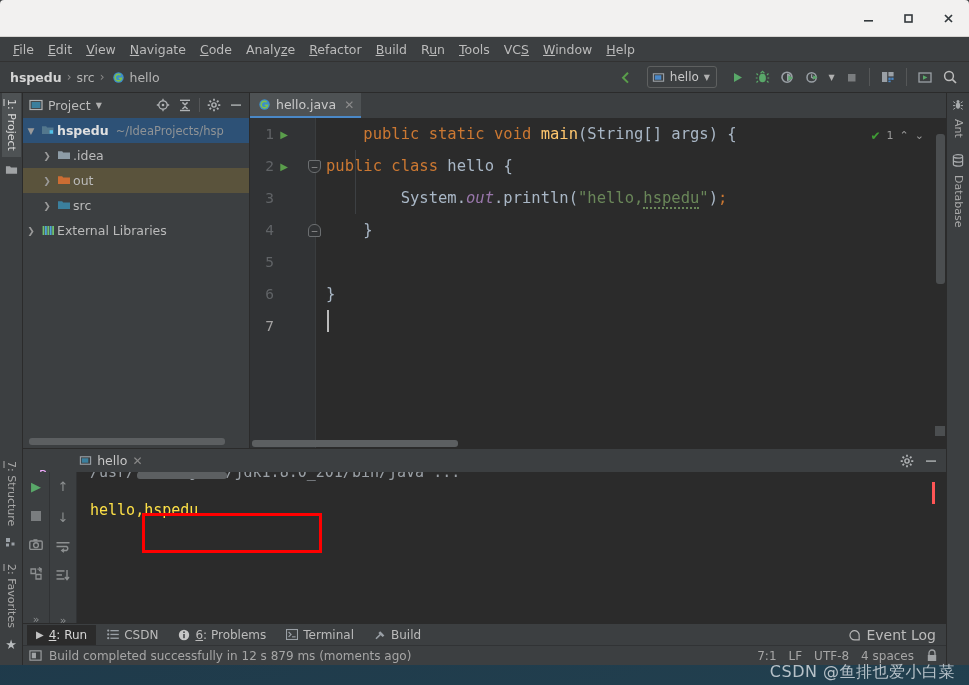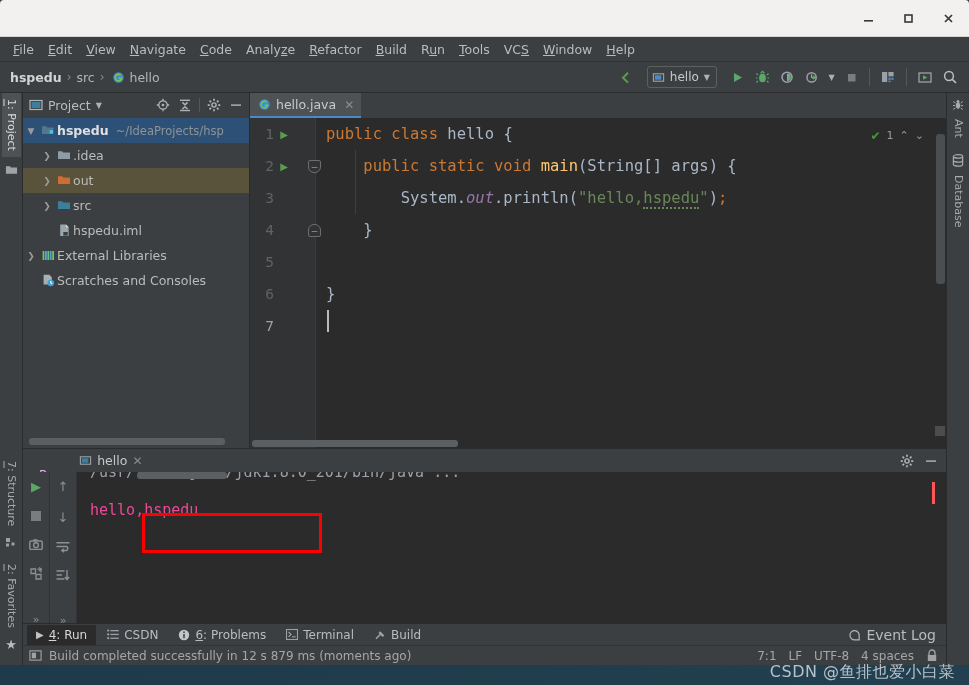--- a/index.html
+++ b/index.html
@@ -267,21 +267,21 @@
   .rt-ico { width: 18px; height: 16px; display: flex; align-items: center; justify-content: center; color: #8d9091; font-size: 13px; cursor: default; }
   .rt-spacer { flex: 1 1 auto; }
   .rt-more { color: #8d9091; font-size: 11px; padding-bottom: 6px; }
 
   #console {
     flex: 1 1 auto; position: relative; background: #2b2b2b;
     font-family: "DejaVu Sans Mono", monospace;
     font-size: 15px; color: #a9b7c6; overflow: hidden;
     padding: 0 0 0 13px; min-width: 0;
   }
-  .conline { height: 32px; line-height: 32px; white-space: pre; color: #ec4899; }
+  .conline { height: 32px; line-height: 32px; white-space: pre; color: #fde047; }
   #con-first { position: absolute; left: 13px; top: -16px; color: #9aa0a6; }
   #con-top-scroll { position: absolute; left: 60px; top: 0; height: 7px; width: 90px; background: #5c5f61; border-radius: 3px; }
   #highlight-box {
     position: absolute; left: 65px; top: 41px; width: 180px; height: 40px;
     border: 3px solid #ff0000;
   }
   #con-right-bar { position: absolute; right: 0; top: 0; bottom: 0; width: 11px; background: #2b2b2b; }
   #con-red-edge { position: absolute; right: 11px; top: 10px; width: 3px; height: 22px; background: #ff5555; }
 
   
@@ -563,57 +563,35 @@
             <div class="node" style="padding-left:16px;">
               <span class="twisty">❯</span>
               <span class="nicon">
                 <svg class="icon-svg" width="15" height="15" viewBox="0 0 15 15">
                     <path d="M1 3.2 L5.2 3.2 L6.1 4.4 L13 4.4 L13 11 L1 11 Z" fill="#3b7f9d"></path>
                   </svg>
               </span>
               <span class="ntext">src</span>
             </div>
 
-            <div class="node" style="padding-left:16px;">
-              <span class="twisty"></span>
-              <span class="nicon">
-                <svg class="icon-svg" width="15" height="15" viewBox="0 0 15 15">
-                  <path d="M3.2 1.6 L9 1.6 L11.6 4.2 L11.6 13 L3.2 13 Z" fill="#9aa7ad"></path>
-                  <path d="M9 1.6 L9 4.2 L11.6 4.2 Z" fill="#d4dade"></path>
-                  <rect x="6.3" y="9" width="4.4" height="3.6" fill="#3c3f41"></rect>
-                </svg>
-              </span>
-              <span class="ntext">hspedu.iml</span>
-            </div>
 
             <div class="node">
               <span class="twisty">❯</span>
               <span class="nicon">
                 <svg class="icon-svg" width="15" height="15" viewBox="0 0 15 15">
                   <rect x="1.6" y="3" width="1.8" height="9" fill="#6fc16f"></rect>
                   <rect x="4" y="3" width="1.8" height="9" fill="#4fa3d9"></rect>
                   <rect x="6.4" y="3" width="1.8" height="9" fill="#6fc16f"></rect>
                   <rect x="8.8" y="3" width="1.8" height="9" fill="#4fa3d9"></rect>
                   <rect x="11.2" y="3" width="1.8" height="9" fill="#6fc16f"></rect>
                 </svg>
               </span>
               <span class="ntext">External Libraries</span>
             </div>
 
-            <div class="node">
-              <span class="twisty"></span>
-              <span class="nicon">
-                <svg class="icon-svg" width="15" height="15" viewBox="0 0 15 15">
-                  <path d="M2.6 1.8 L8.4 1.8 L10.8 4.2 L10.8 11.6 L2.6 11.6 Z" fill="#a7b0b5"></path>
-                  <circle cx="9.8" cy="10" r="3.3" fill="#3f9fd4"></circle>
-                  <path d="M9.8 8.1 L9.8 10 L11.2 10.8" stroke="#ffffff" stroke-width="1.1" fill="none"></path>
-                </svg>
-              </span>
-              <span class="ntext">Scratches and Consoles</span>
-            </div>
 
             <div id="tree-hscroll">
                 <i></i>
               </div>
           </div>
         </div>
 
         <div id="editor-area">
           <div id="tabbar">
             <div class="etab">
@@ -654,22 +632,22 @@
               <div class="gline">
                 <span class="gnum cur">7</span>
               </div>
               <div id="fold-rail"></div>
               <div class="foldmark" style="top:42px;border-radius:2px 2px 6px 6px;">−</div>
               <div class="foldmark" style="top:106px;border-radius:6px 6px 2px 2px;">−</div>
             </div>
 
             <div id="code">
               <div class="indent-guide" style="left:39px;top:32px;height:64px;"></div>
+              <div class="cline">    <span class="kw">public</span> <span class="kw">static</span> <span class="kw">void</span> <span class="fn">main</span><span class="punct">(</span><span class="cls">String[] args</span><span class="punct">) {</span></div>
               <div class="cline"><span class="kw">public</span> <span class="kw">class</span> <span class="cls">hello</span> <span class="punct">{</span></div>
-              <div class="cline">    <span class="kw">public</span> <span class="kw">static</span> <span class="kw">void</span> <span class="fn">main</span><span class="punct">(</span><span class="cls">String[] args</span><span class="punct">) {</span></div>
               <div class="cline">        <span class="cls">System</span>.<span class="fld">out</span>.<span class="cls">println</span><span class="punct">(</span><span class="str">"hello,<span class="typo">hspedu</span>"</span><span class="punct">)</span><span class="semi">;</span></div>
               <div class="cline">    <span class="punct">}</span></div>
               <div class="cline"> </div>
               <div class="cline"><span class="punct">}</span></div>
               <div class="cline"> </div>
               <div id="caret"></div>
 
               <div id="inspect-badge">
                 <span class="ok">✔</span>
                 <span>1</span>

